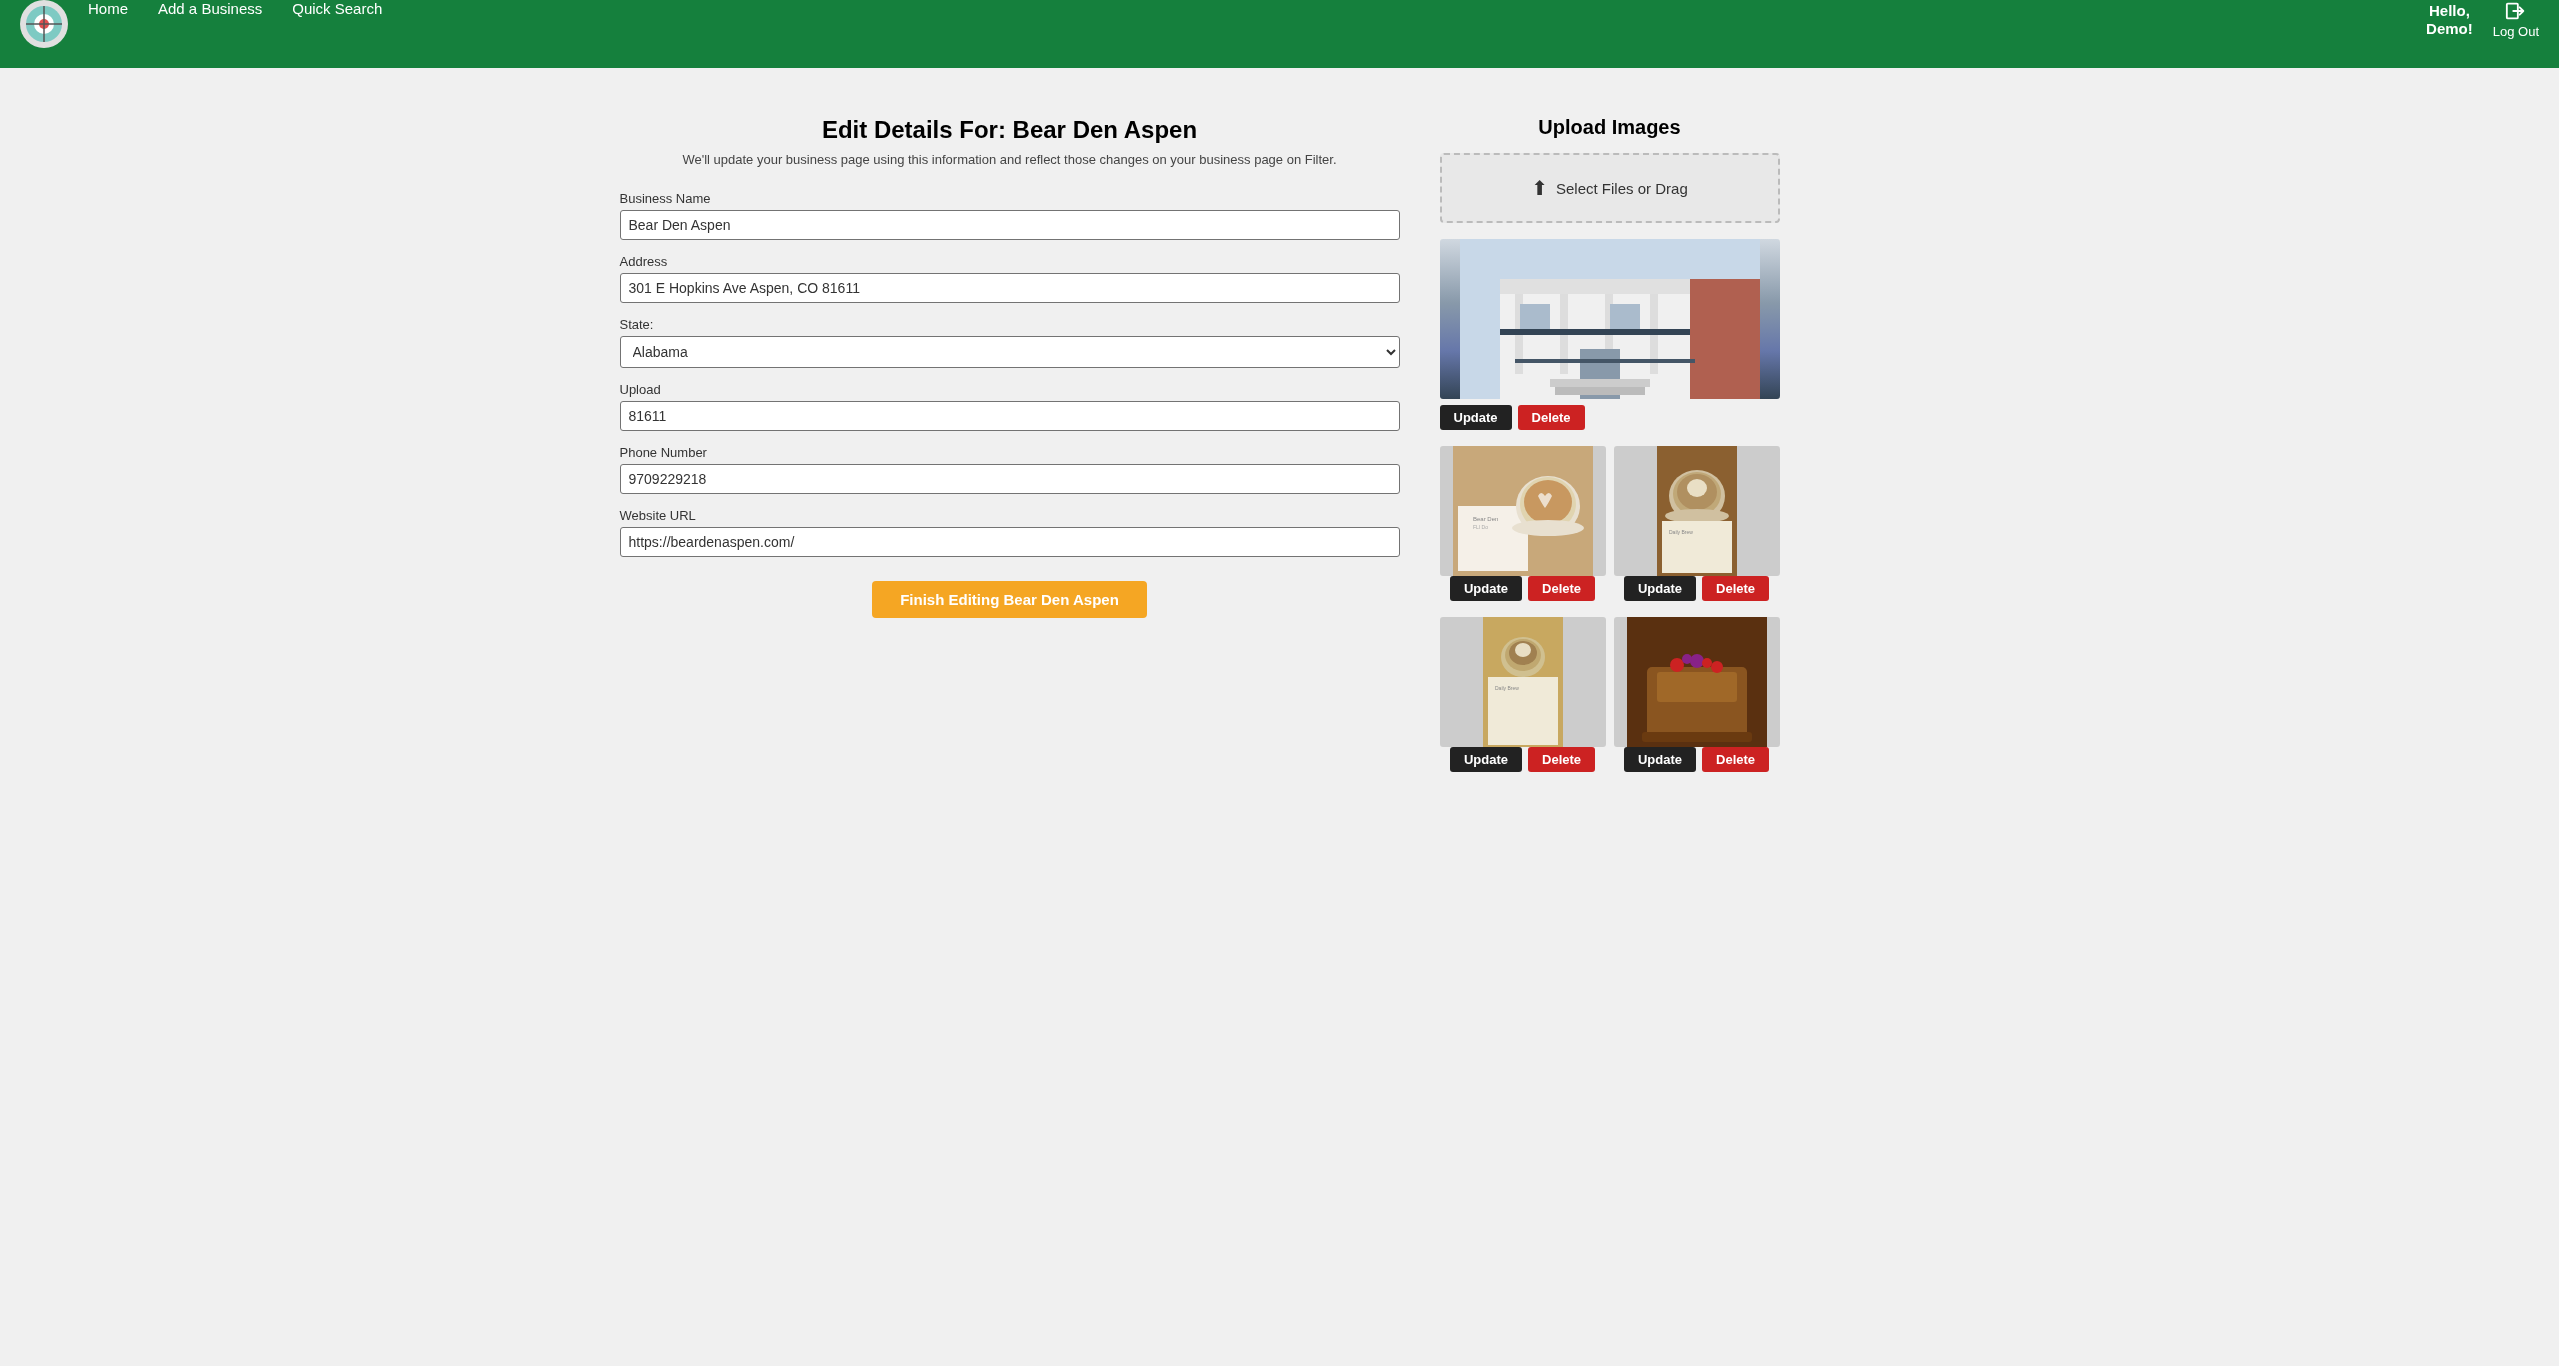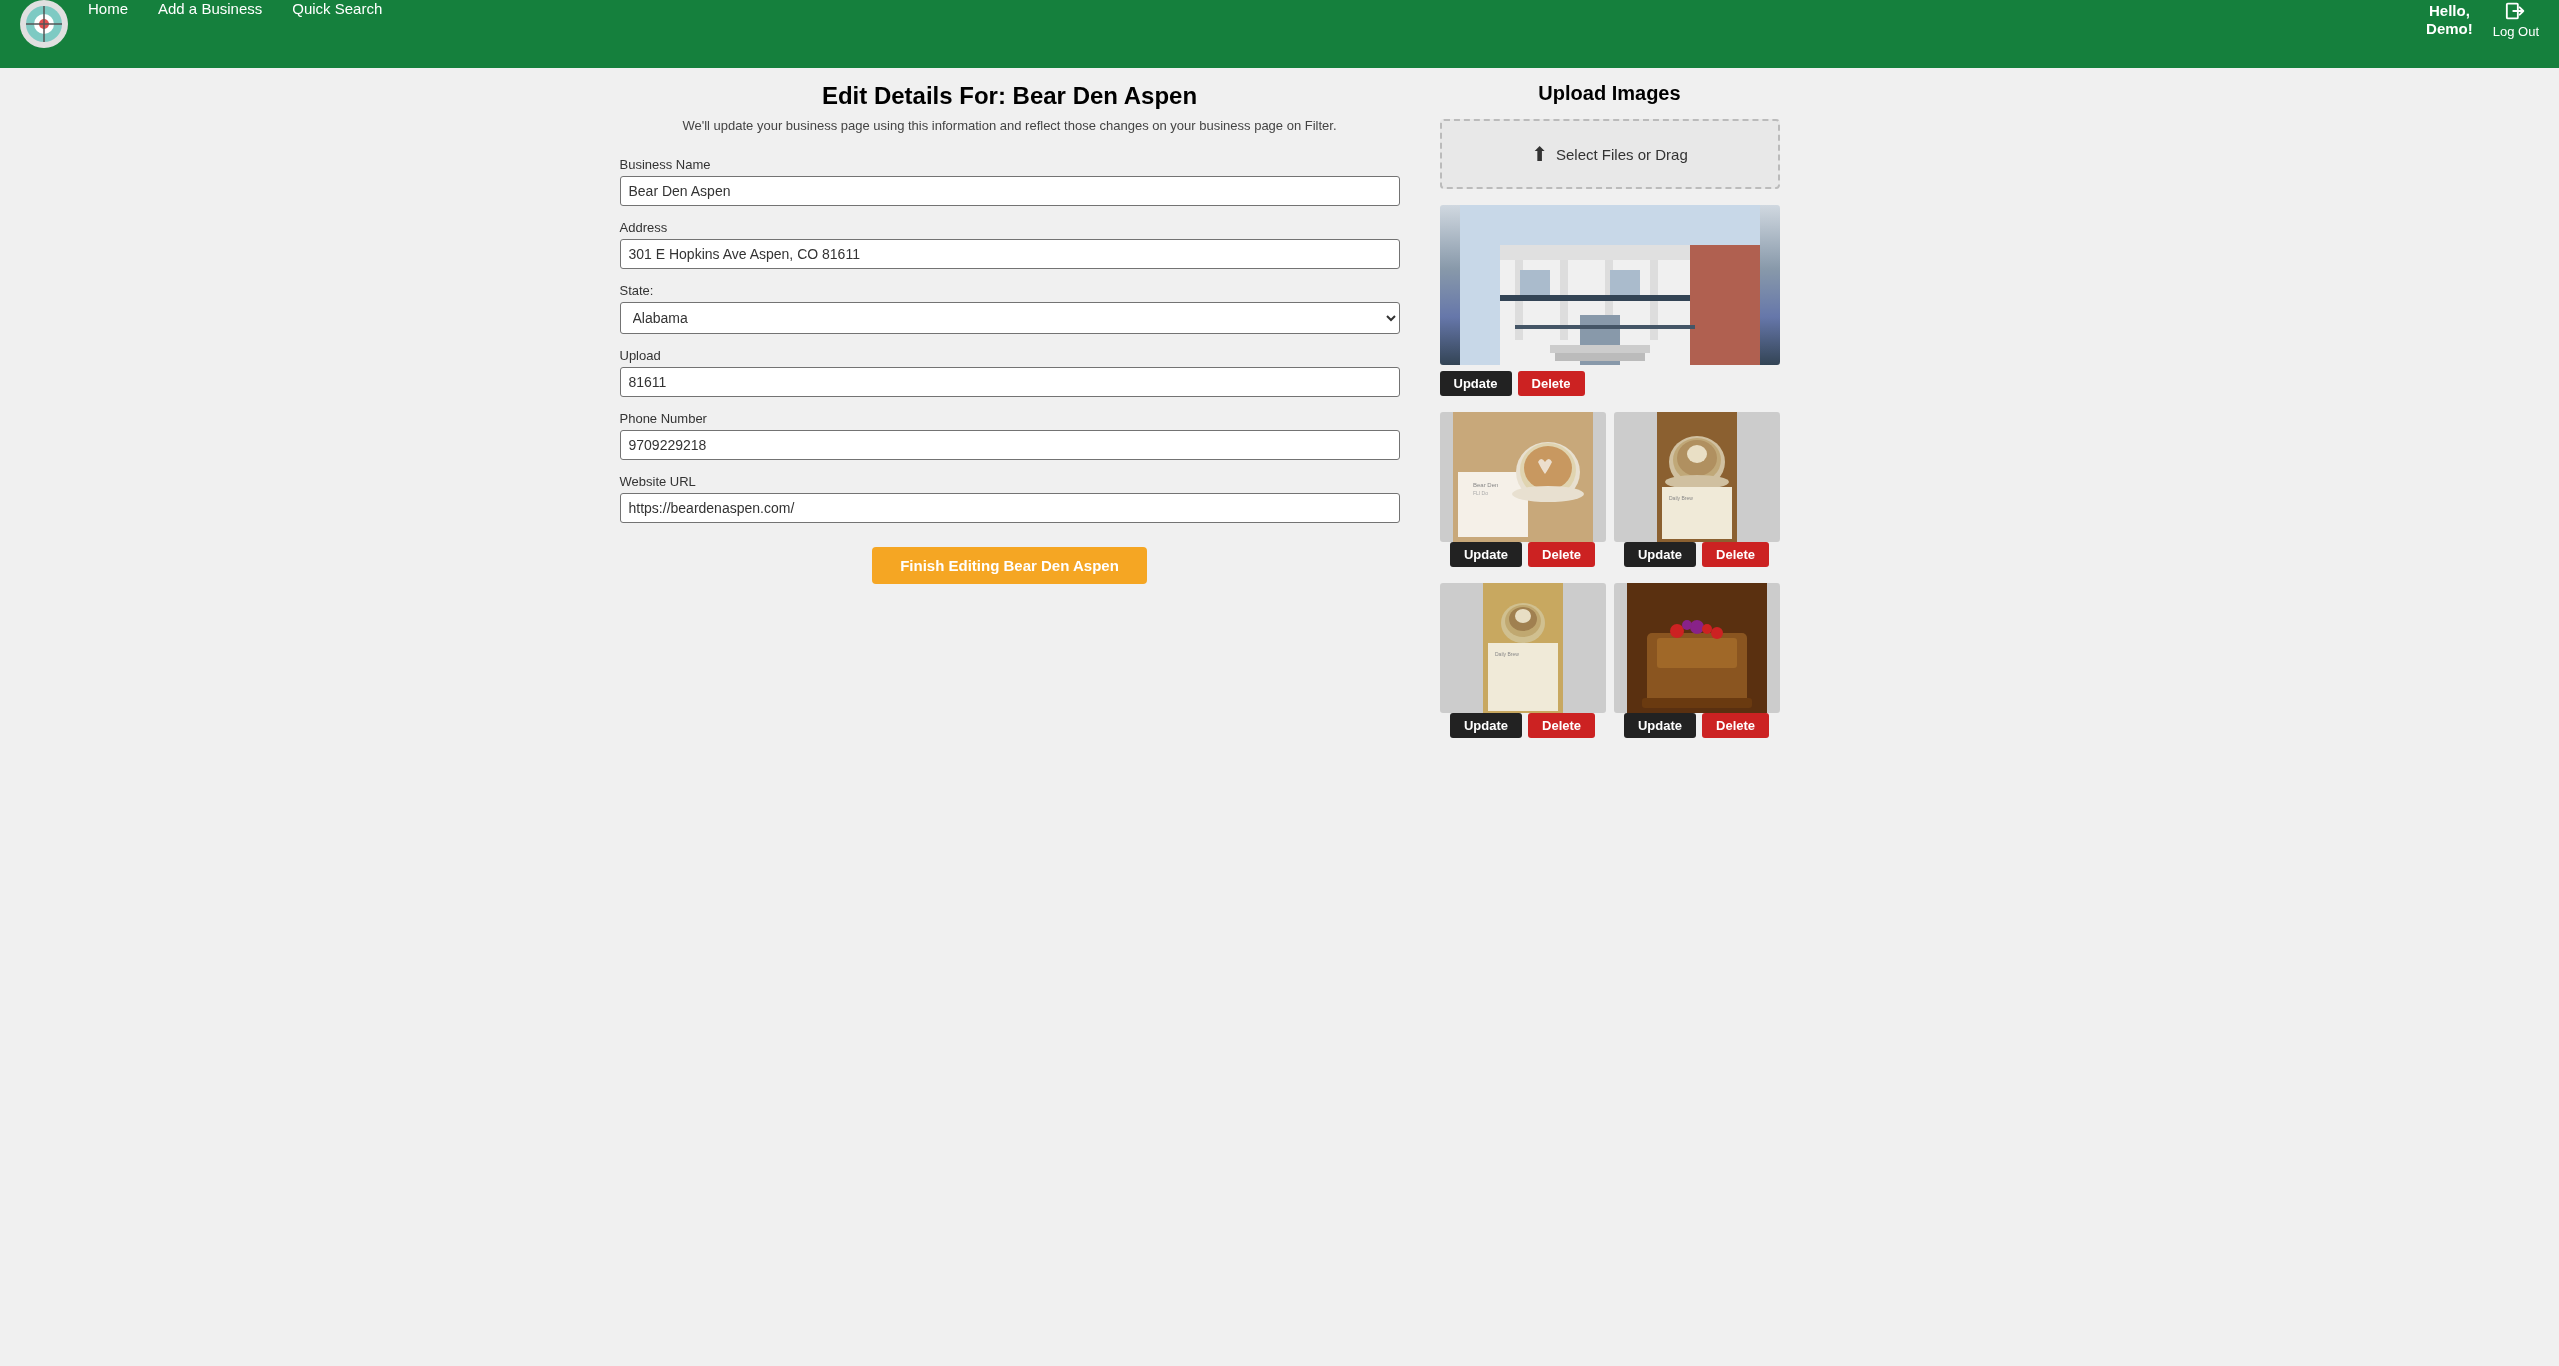--- a/index.html
+++ b/index.html
@@ -52,21 +52,21 @@
       gap: 2px;
       cursor: pointer;
     }
     .nav-logout-icon {
       width: 22px; height: 22px;
     }
 
     
     .main-container {
       display: flex;
-      padding: 14px 40px;
+      padding: 48px 40px;
       gap: 40px;
       max-width: 1400px;
       margin: 0 auto;
     }
 
     
     .form-section {
       flex: 1;
       max-width: 780px;
     }

